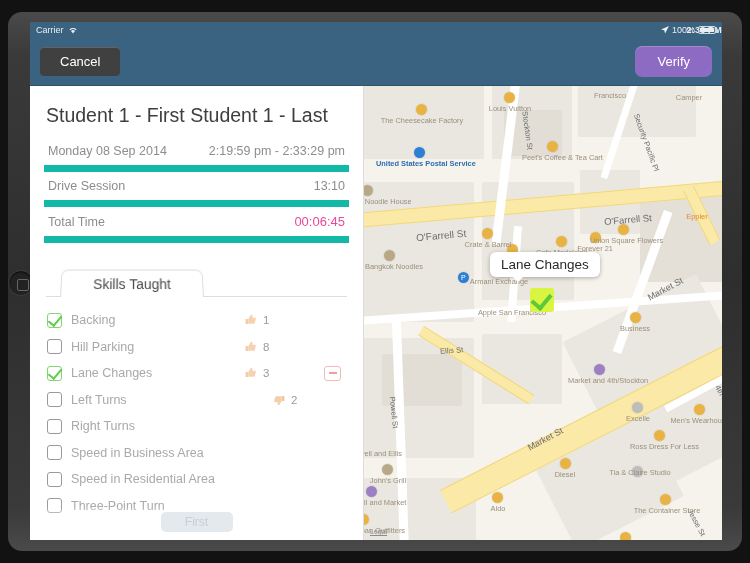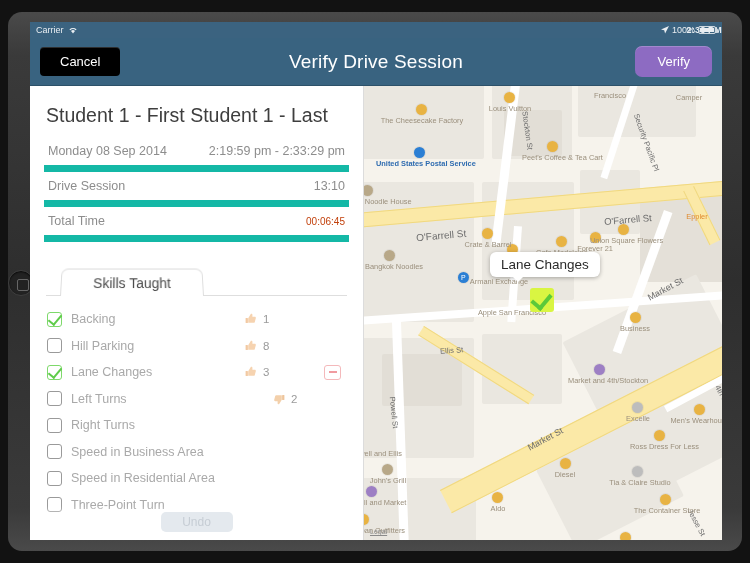--- a/index.html
+++ b/index.html
@@ -66,21 +66,21 @@
     background:#396380;
     border-bottom:1px solid #2d5169;
     display:flex; align-items:center;
   }
   .nav-title{
     position:absolute; left:0; right:0; text-align:center;
     color:#ffffff; font-size:19px; letter-spacing:.2px;
   }
   .btn-cancel{
     margin-left:10px; padding:7px 20px;
-    background:#000000; color:#fff; font-size:13px;
+    background:#404040; color:#fff; font-size:13px;
     border-radius:4px; border:none; cursor:pointer;
     position:relative; z-index:3;
     box-shadow: inset 0 1px 0 rgba(255,255,255,.18);
   }
   .btn-verify{
     margin-left:auto; margin-right:10px; padding:8px 22px;
     background:#8d6bc2; color:#fff; font-size:13px;
     border-radius:7px; border:none; cursor:pointer;
     position:relative; z-index:3;
     box-shadow: inset 0 1px 0 rgba(255,255,255,.2);
@@ -101,21 +101,21 @@
   .student-name{
     font-size:19.5px; color:#3e3e3e; padding:18px 2px 10px 2px; white-space:nowrap;
   }
   .meta-row{
     display:flex; justify-content:space-between; align-items:center;
     font-size:12.5px; color:#8d8d8d;
     padding:7px 4px; border-bottom:7px solid #14b8a6;
   }
   .meta-row.first{ border-top:none; }
   .meta-row .val{ color:#8d8d8d; }
-  .meta-row .val.green{ color:#c2410c; font-size:10px; }
+  .meta-row .val.green{ color:#ec4899; font-size:13px; }
   .meta-row .lbl{ color:#8d8d8d; }
   .meta-row .datelabel{ color:#8d8d8d; }
 
   
   .tab-wrap{ position:relative; height:28px; margin-top:26px; }
   .tab-line{
     position:absolute; left:2px; right:2px; bottom:0; height:1px; background:#dedede;
   }
   .tab{
     position:absolute; left:16px; bottom:0; width:144px; height:28px;
@@ -255,21 +255,20 @@
         </span>
         <span>100%</span>
         <span class="battery">
             <i></i>
           </span>
       </div>
     </div>
 
     <div class="navbar">
       <button class="btn-cancel">Cancel</button>
-      <div class="nav-title">Verify Drive Session</div>
       <button class="btn-verify">Verify</button>
     </div>
 
     <div class="content">
 
       <div class="left-pane">
         <div class="student-name">Student 1 - First Student 1 - Last</div>
 
         <div class="meta-row first">
           <span class="datelabel">Monday 08 Sep 2014</span>
@@ -355,21 +354,21 @@
               <div class="cb"></div>
               <div class="name">Speed in Residential Area</div>
             </div>
             <div class="skill">
               <div class="cb"></div>
               <div class="name">Three-Point Turn</div>
             </div>
           </div>
 
         <div class="fade-bottom"></div>
-        <button class="undo">Undo</button>
+        <button class="undo">First</button>
       </div>
 
       <div class="right-pane">
         <div id="map">
 
           <div class="blk" style="left:-10px;  top:-5px;  width:130px; height:78px;"></div>
           <div class="blk" style="left:128px;  top:-5px;  width:80px;  height:78px;"></div>
           <div class="blk" style="left:140px;  top:24px;  width:58px;  height:46px; background:#e2ded6;"></div>
           <div class="blk" style="left:214px;  top:-5px;  width:118px; height:56px;"></div>
           <div class="blk" style="left:-10px;  top:96px;  width:120px; height:140px;"></div>
@@ -439,21 +438,21 @@
           <div class="poilbl" style="left:240px; top:239px; width:62px;">Business</div>
           <div class="poi gray" style="left:268px; top:316px;"></div>
           <div class="poilbl" style="left:246px; top:329px; width:56px;">Excelle</div>
           <div class="poi" style="left:330px; top:318px;"></div>
           <div class="poilbl" style="left:300px; top:331px; width:72px;">Men's Wearhouse</div>
           <div class="poi" style="left:290px; top:344px;"></div>
           <div class="poilbl" style="left:266px; top:357px; width:62px; line-height:8.6px;">Ross Dress For Less</div>
           <div class="poi purple" style="left:230px; top:278px;"></div>
           <div class="poilbl" style="left:204px; top:291px; width:64px; line-height:8.6px;">Market and 4th/Stockton</div>
           <div class="poi gray" style="left:268px; top:380px;"></div>
-          <div class="poilbl" style="left:244px; top:393px; width:64px; line-height:8.6px;">Tia &amp; Claire Studio</div>
+          <div class="poilbl" style="left:244px; top:383px; width:64px; line-height:8.6px;">Tia &amp; Claire Studio</div>
           <div class="poi" style="left:296px; top:408px;"></div>
           <div class="poilbl" style="left:268px; top:421px; width:70px; line-height:8.6px;">The Container Store</div>
           <div class="poi" style="left:256px; top:446px;"></div>
 
           <div class="poi food" style="left:18px;  top:378px;"></div>
           <div class="poilbl" style="left:-8px;  top:391px; width:64px;">John's Grill</div>
           <div class="poi" style="left:-6px;  top:428px;"></div>
           <div class="poilbl" style="left:-30px; top:441px; width:90px;">Urban Outfitters</div>
 
           <div class="poi" style="left:128px; top:406px;"></div>

